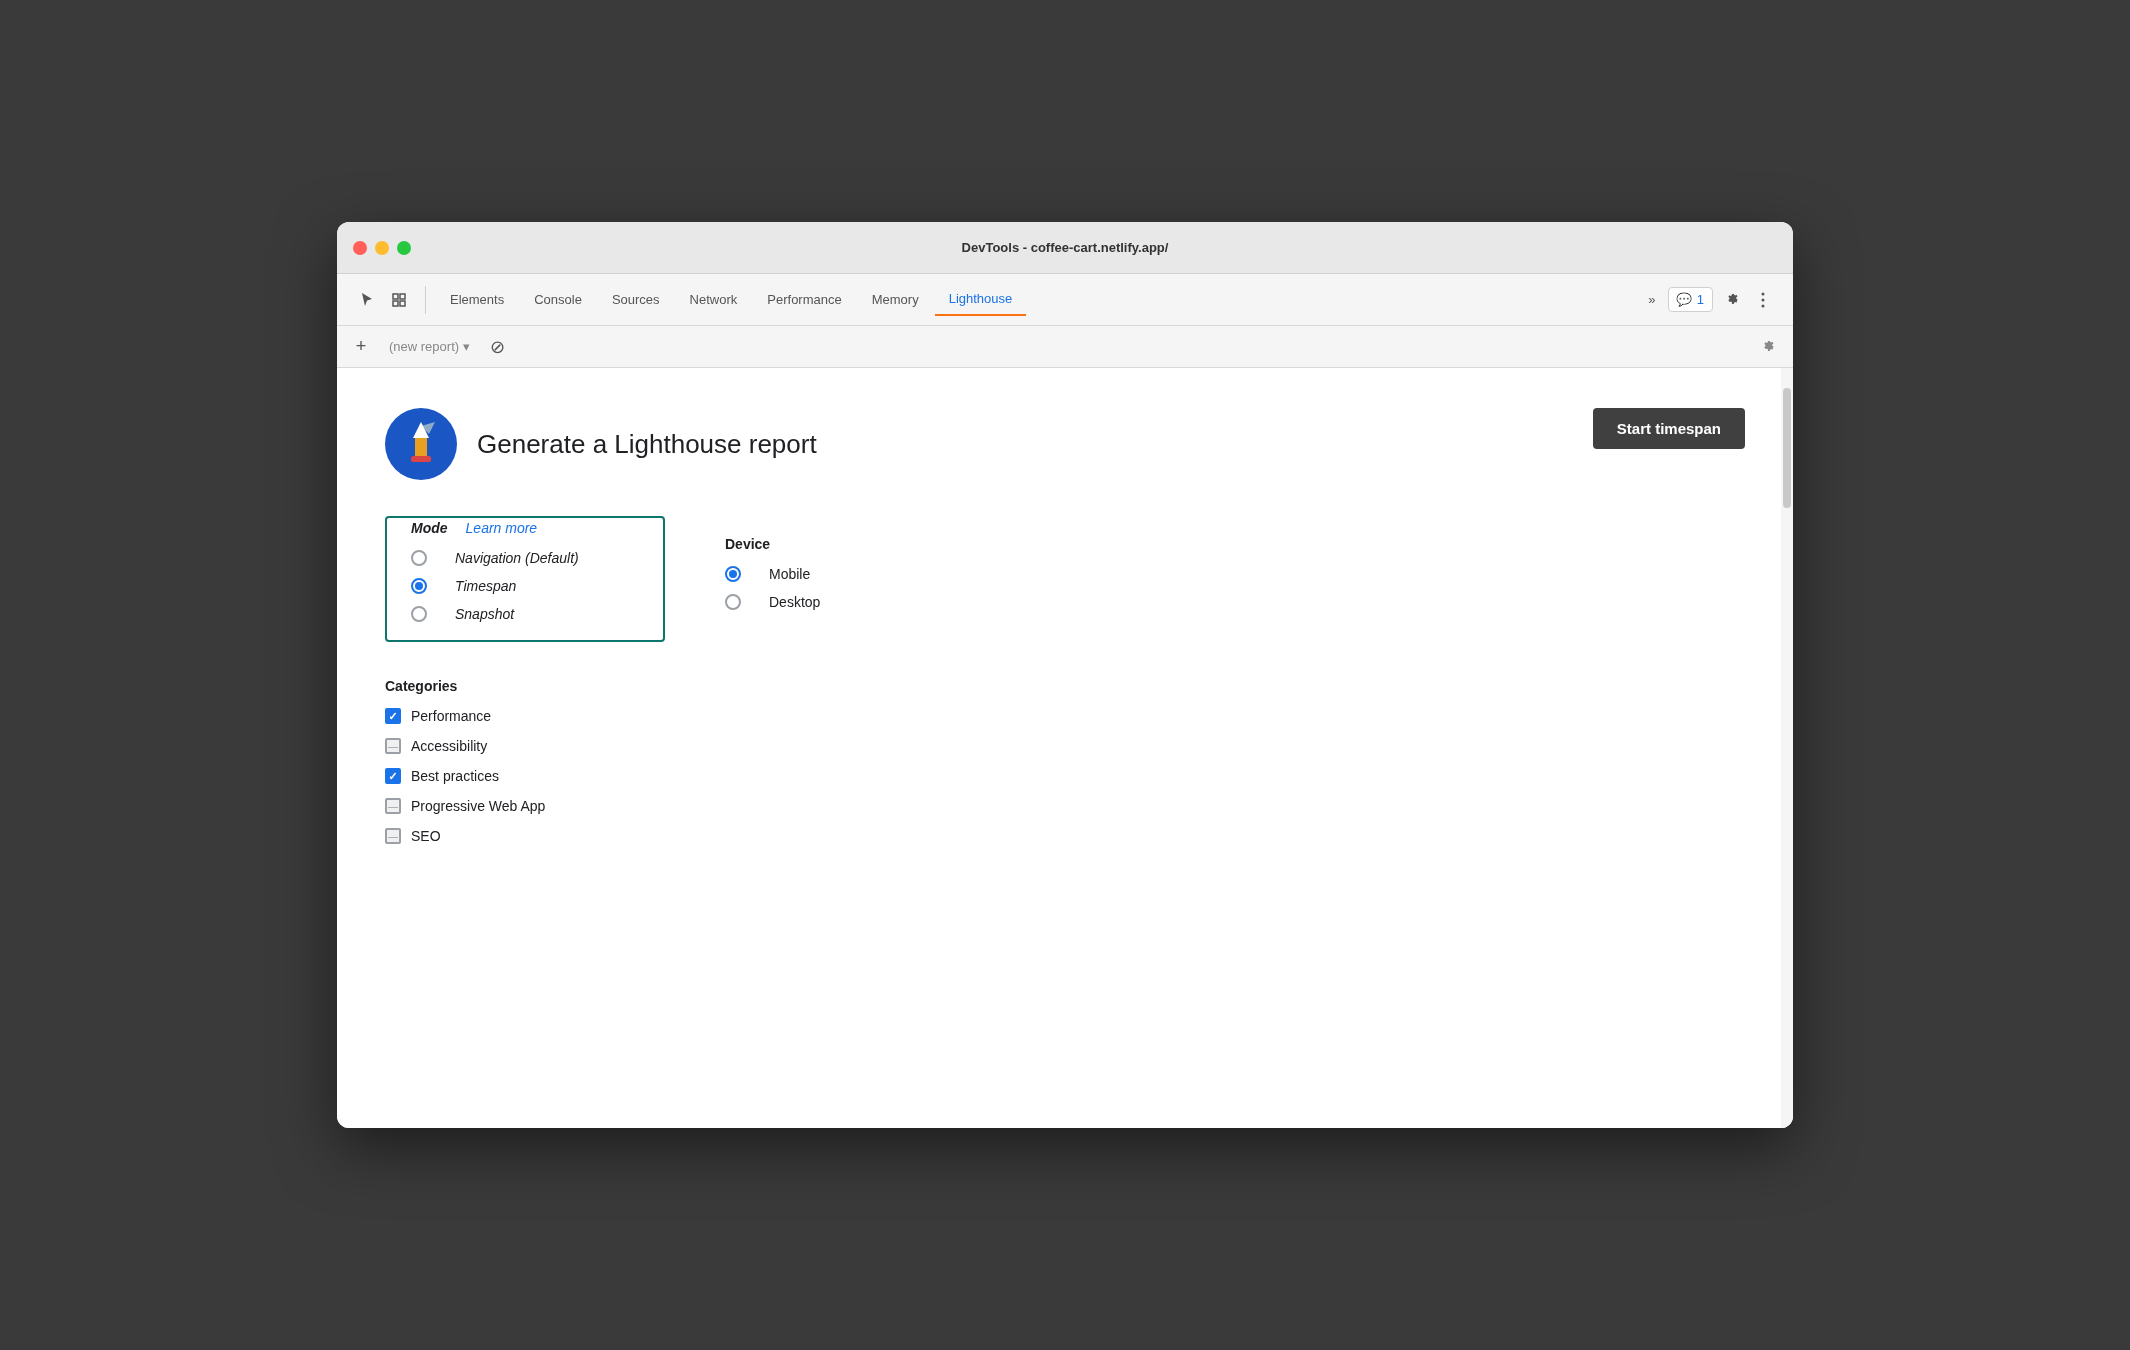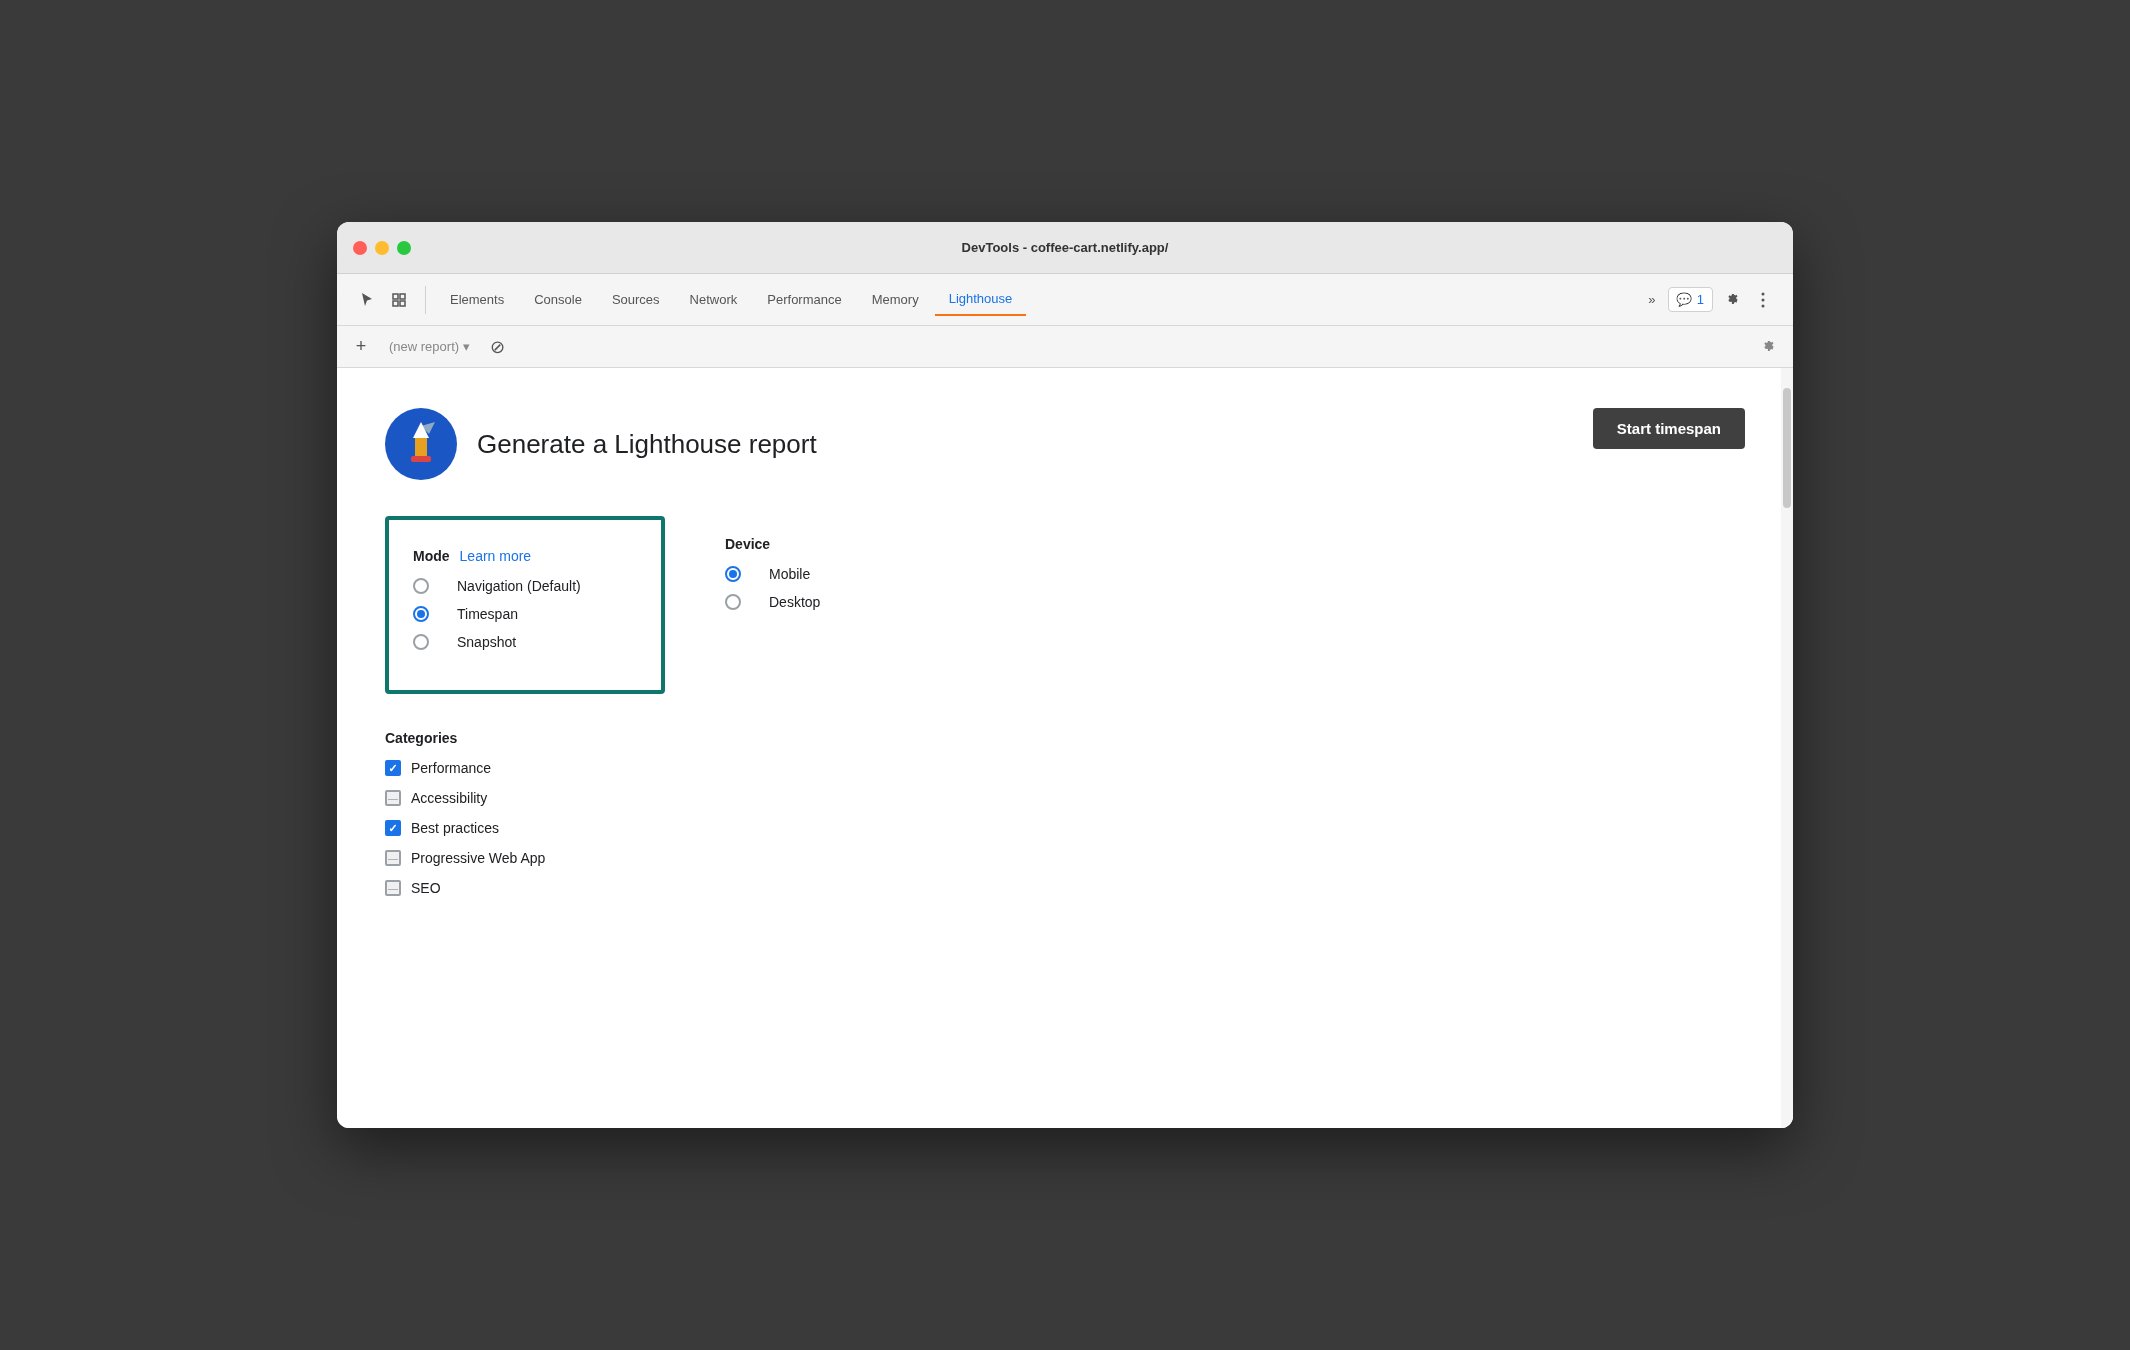--- a/index.html
+++ b/index.html
@@ -199,42 +199,44 @@
       font-weight: 600;
       cursor: pointer;
     }
     
     .mode-device-row {
       display: flex;
       gap: 60px;
       margin-bottom: 36px;
     }
     .mode-section {
-      border: 4px solid #0f766e;
+      border: 2px solid #0f766e;
       border-radius: 4px;
-      padding: 28px 24px;
+      padding: 2px 24px;
       min-width: 280px;
+      font-style: italic;
     }
     .device-section {
       padding: 20px 0;
     }
     .section-title {
       font-size: 14px;
       font-weight: 700;
       color: #202124;
       margin-bottom: 14px;
       display: flex;
       align-items: center;
       gap: 10px;
     }
     .learn-more-link {
       font-size: 14px;
       color: #1a73e8;
       text-decoration: none;
       font-weight: 400;
+      margin-left: 8px;
     }
     .radio-option {
       display: flex;
       align-items: center;
       gap: 28px;
       margin-bottom: 12px;
       font-size: 14px;
       color: #202124;
       cursor: pointer;
     }

